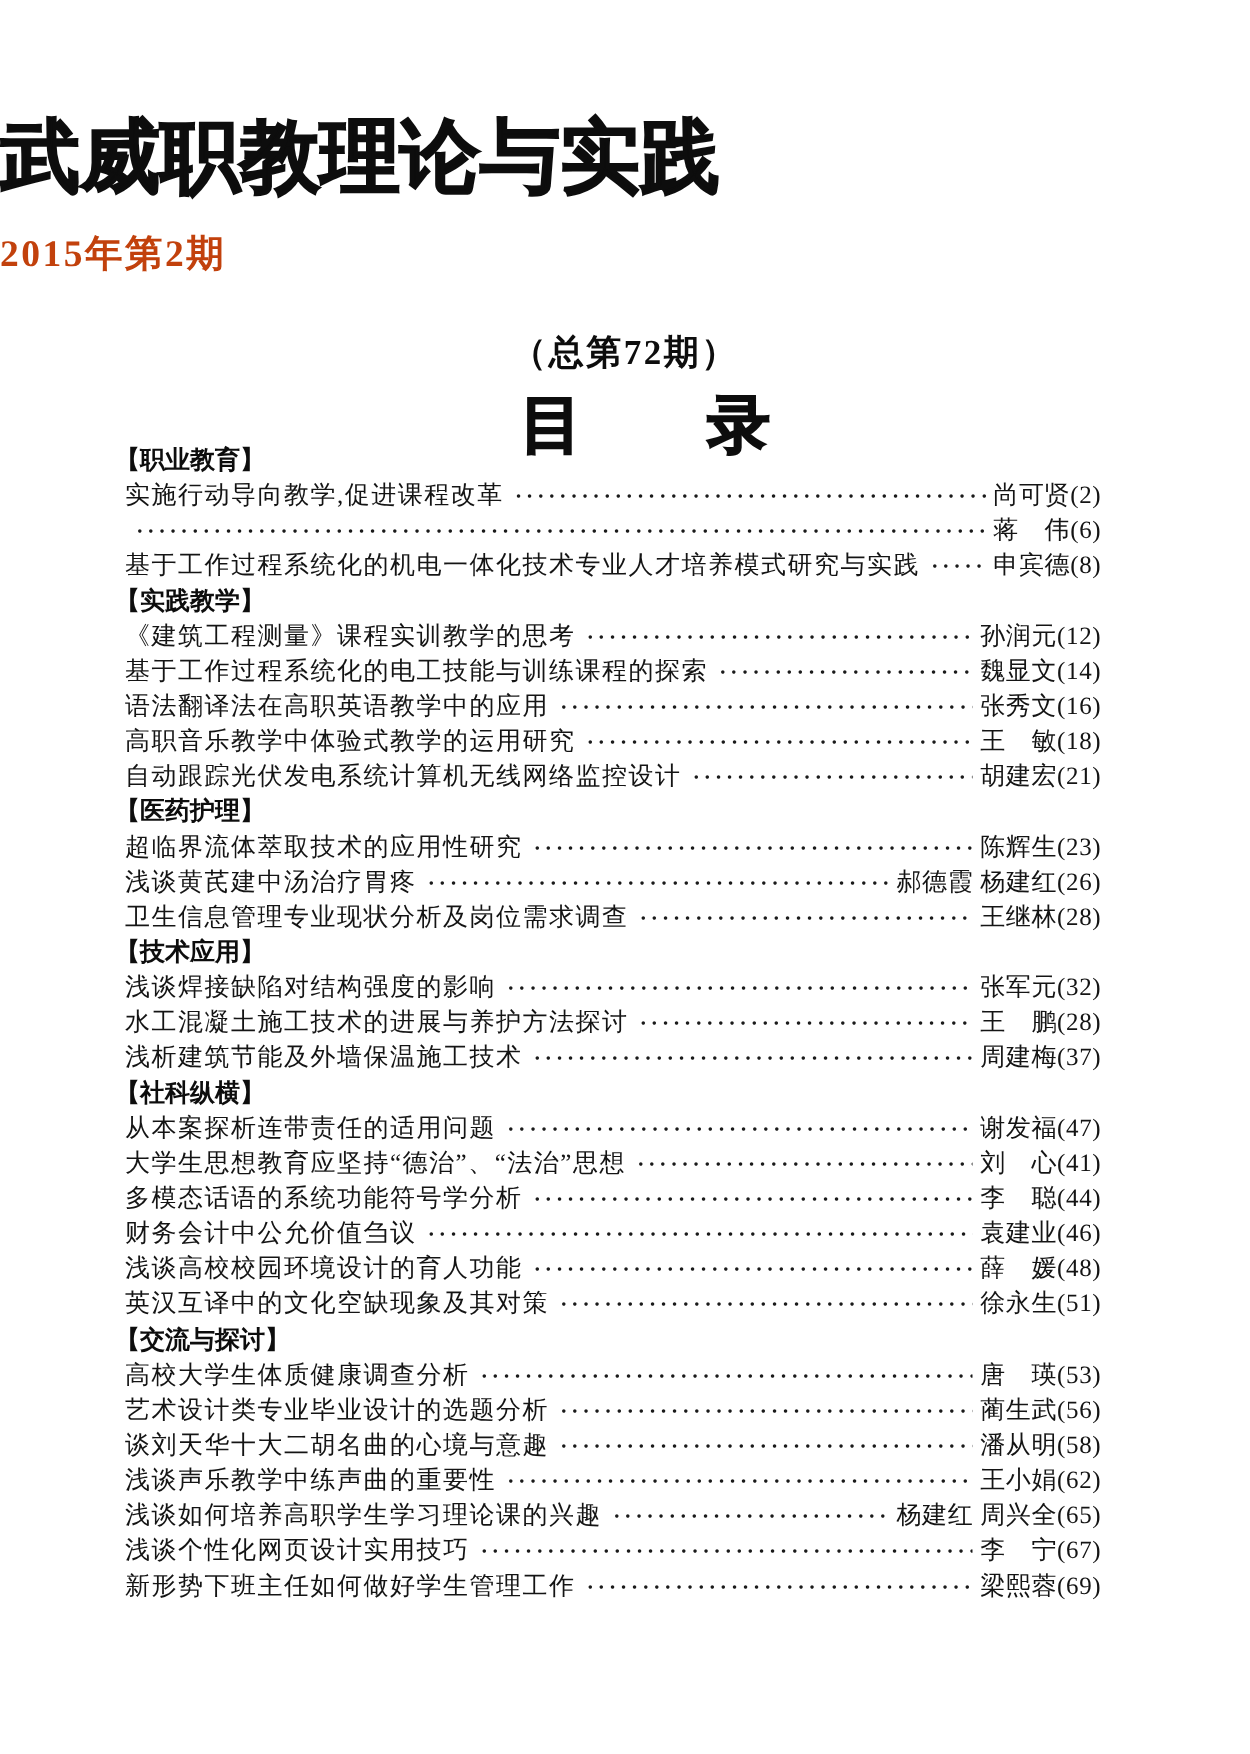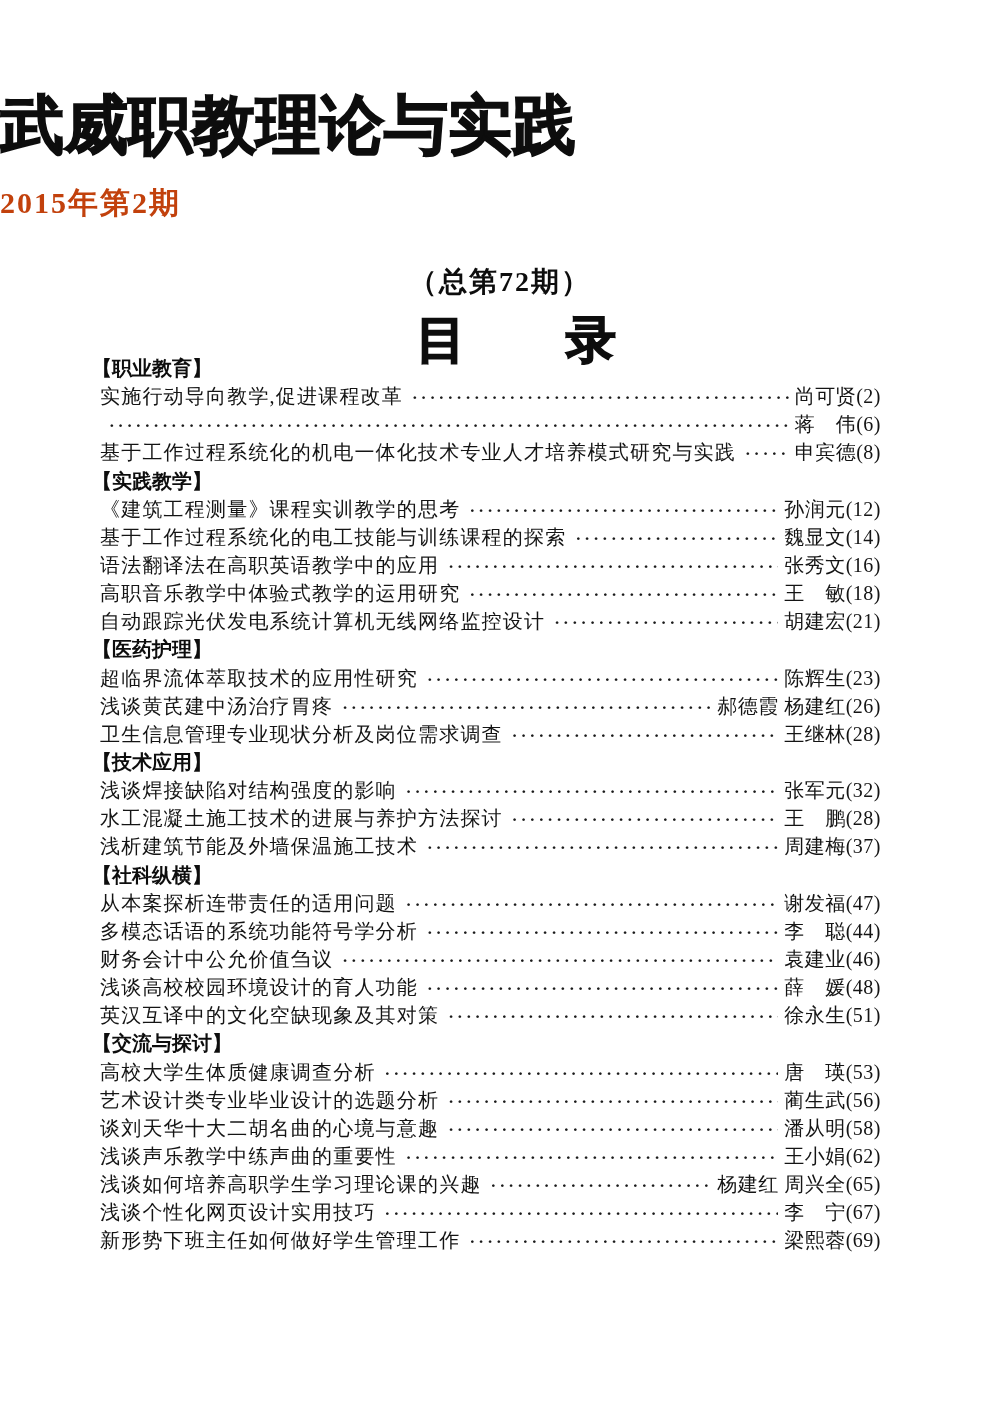--- a/index.html
+++ b/index.html
@@ -217,20 +217,26 @@
         <span class="p">(37)</span>
       </div>
       <div class="sec">【社科纵横】</div>
       <div class="entry">
         <span class="t">从本案探析连带责任的适用问题</span>
         <span class="leader"></span>
         <span class="a">谢发福</span>
         <span class="p">(47)</span>
       </div>
       <div class="entry">
+        <span class="t">大学生思想教育应坚持“德治”、“法治”思想</span>
+        <span class="leader"></span>
+        <span class="a">刘　心</span>
+        <span class="p">(41)</span>
+      </div>
+      <div class="entry">
         <span class="t">多模态话语的系统功能符号学分析</span>
         <span class="leader"></span>
         <span class="a">李　聪</span>
         <span class="p">(44)</span>
       </div>
       <div class="entry">
         <span class="t">财务会计中公允价值刍议</span>
         <span class="leader"></span>
         <span class="a">袁建业</span>
         <span class="p">(46)</span>

